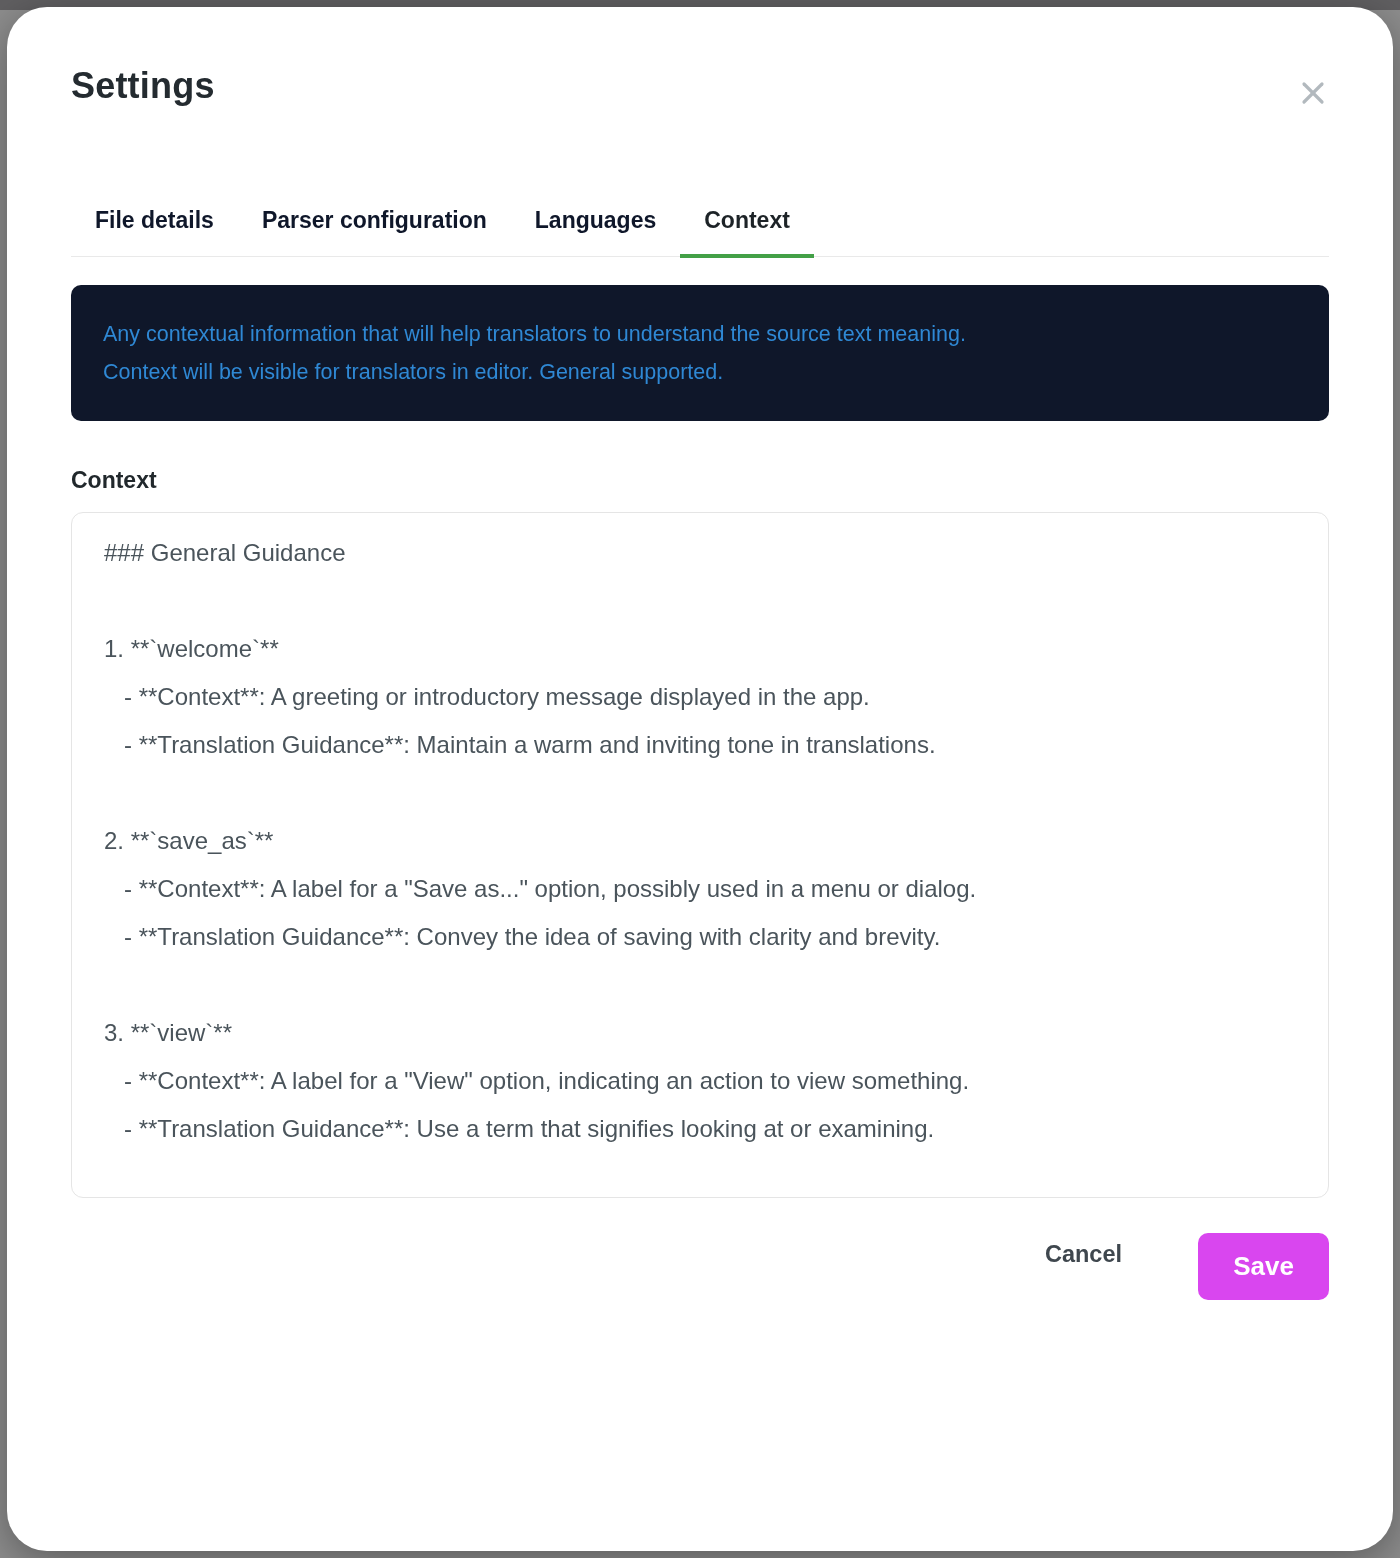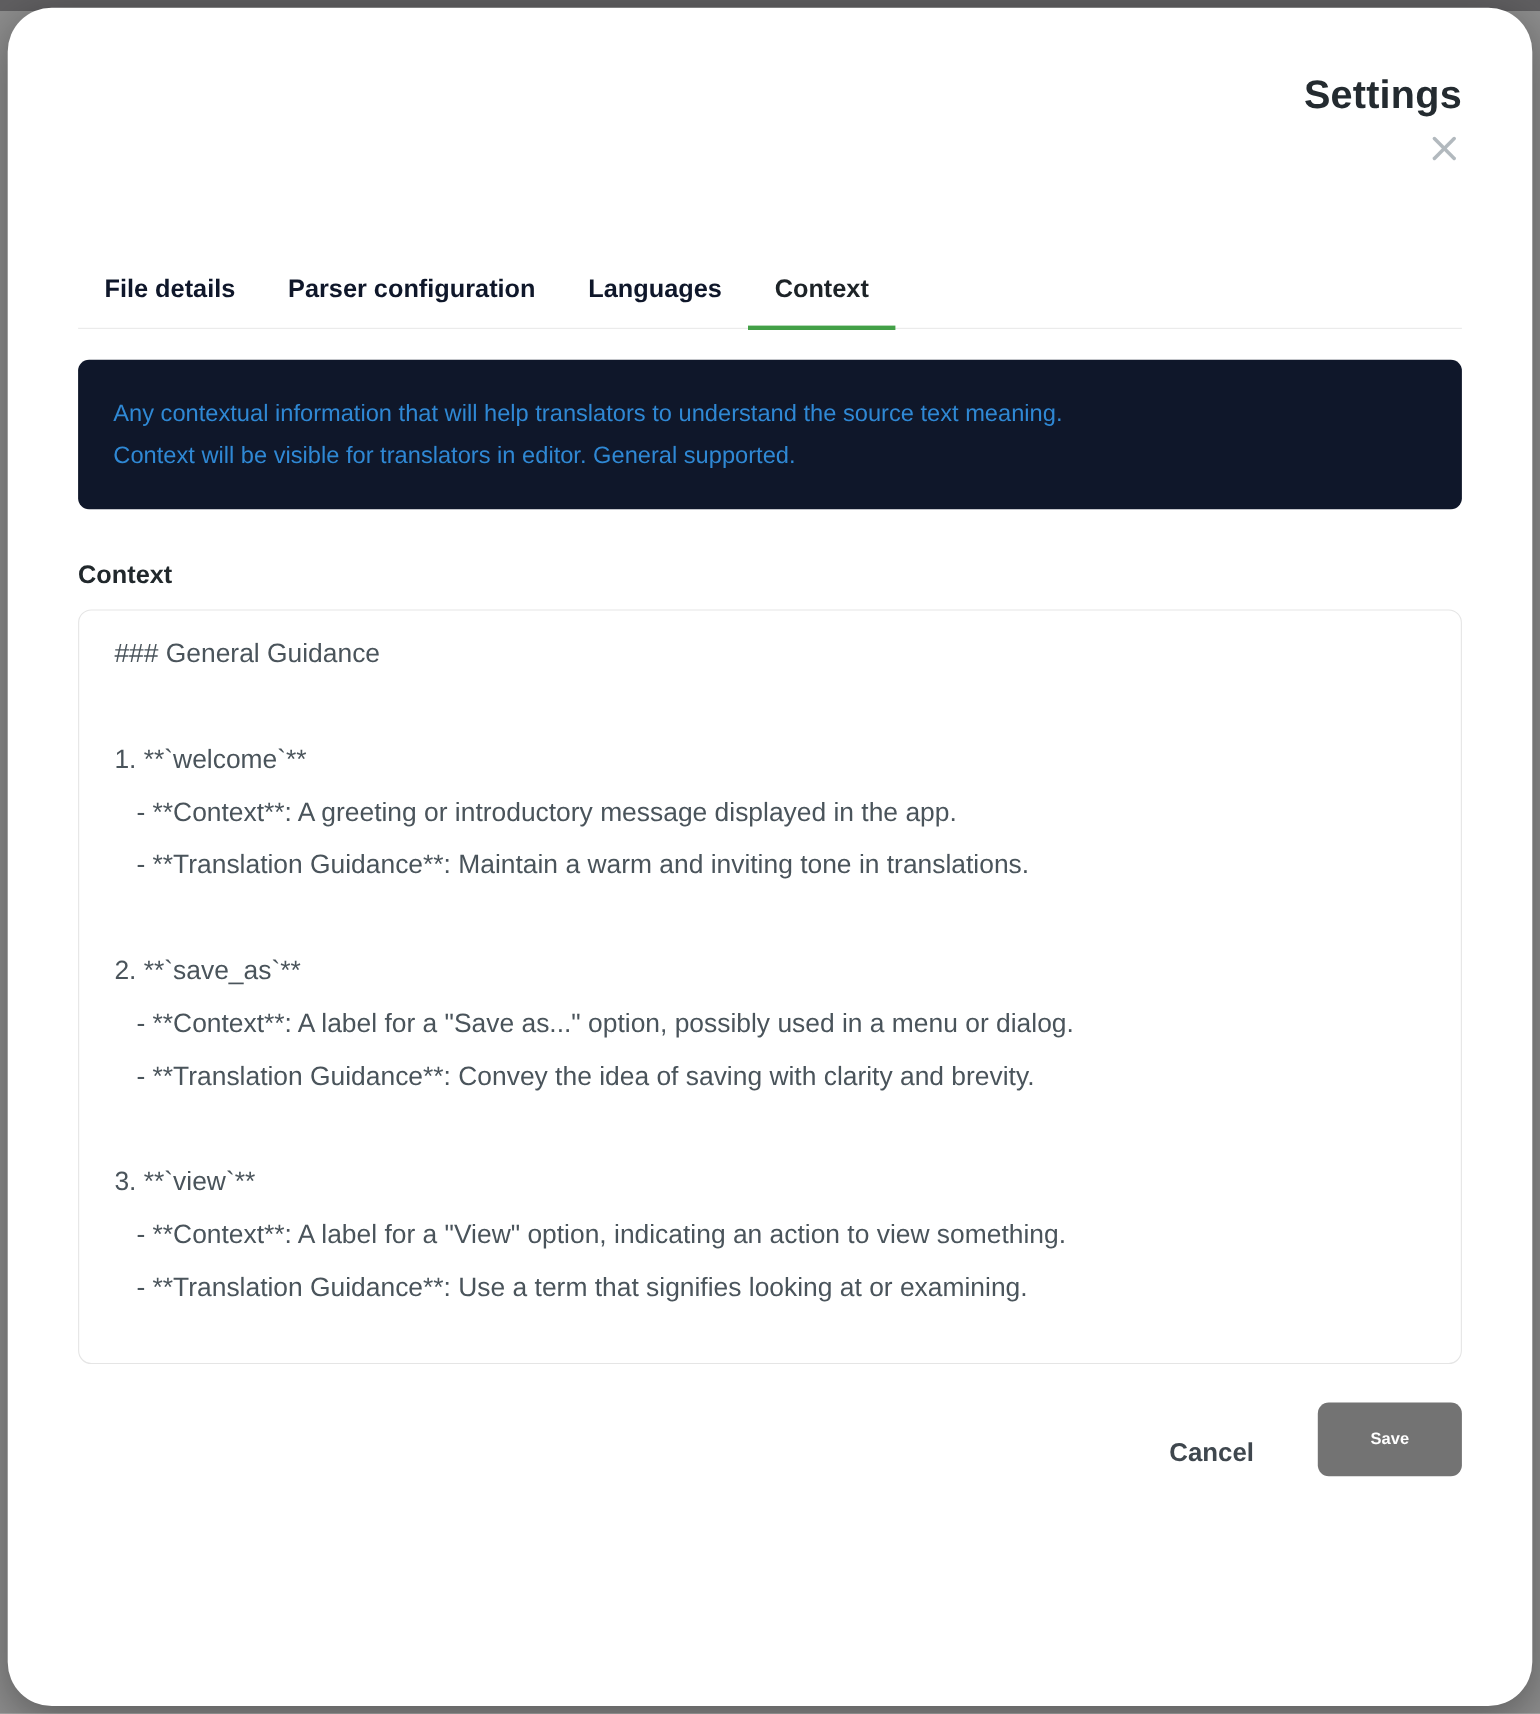--- a/index.html
+++ b/index.html
@@ -19,23 +19,22 @@
     left: 7px; top: 7px; right: 7px; bottom: 7px;
     background: #ffffff;
     border-radius: 40px;
     box-shadow: 0 10px 40px rgba(0,0,0,0.35);
     padding: 58px 64px 0 64px;
     display: flex;
     flex-direction: column;
   }
   .modal-header {
     display: flex;
-    align-items: flex-end;
+    align-items: flex-start;
     justify-content: space-between;
-    flex-direction: column;
   }
   .modal-title {
     font-size: 36px;
     font-weight: 600;
     color: #242b30;
     letter-spacing: 0.2px;
   }
   .close-btn {
     background: none;
     border: none;
@@ -96,41 +95,41 @@
     color: #4a545b;
     resize: none;
     overflow: hidden;
     outline: none;
     background: #ffffff;
     display: block;
   }
   .footer {
     display: flex;
     justify-content: flex-end;
-    align-items: flex-end;
-    gap: 54px;
+    align-items: flex-start;
+    gap: 72px;
     margin-top: 35px;
   }
   .cancel-btn {
     background: none;
     border: none;
     font-family: "Liberation Sans", sans-serif;
     font-size: 23.5px;
     font-weight: 600;
     color: #3f474e;
     cursor: pointer;
     padding: 8px 4px;
   }
   .save-btn {
-    background: #737373;
+    background: #d946ef;
     border: none;
     border-radius: 10px;
     color: #ffffff;
     font-family: "Liberation Sans", sans-serif;
-    font-size: 15px;
+    font-size: 26px;
     font-weight: 700;
     width: 131px;
     height: 67px;
     cursor: pointer;
   }
 </style>
 </head>
 <body>
 
 <div class="backdrop-top-strip"></div>

